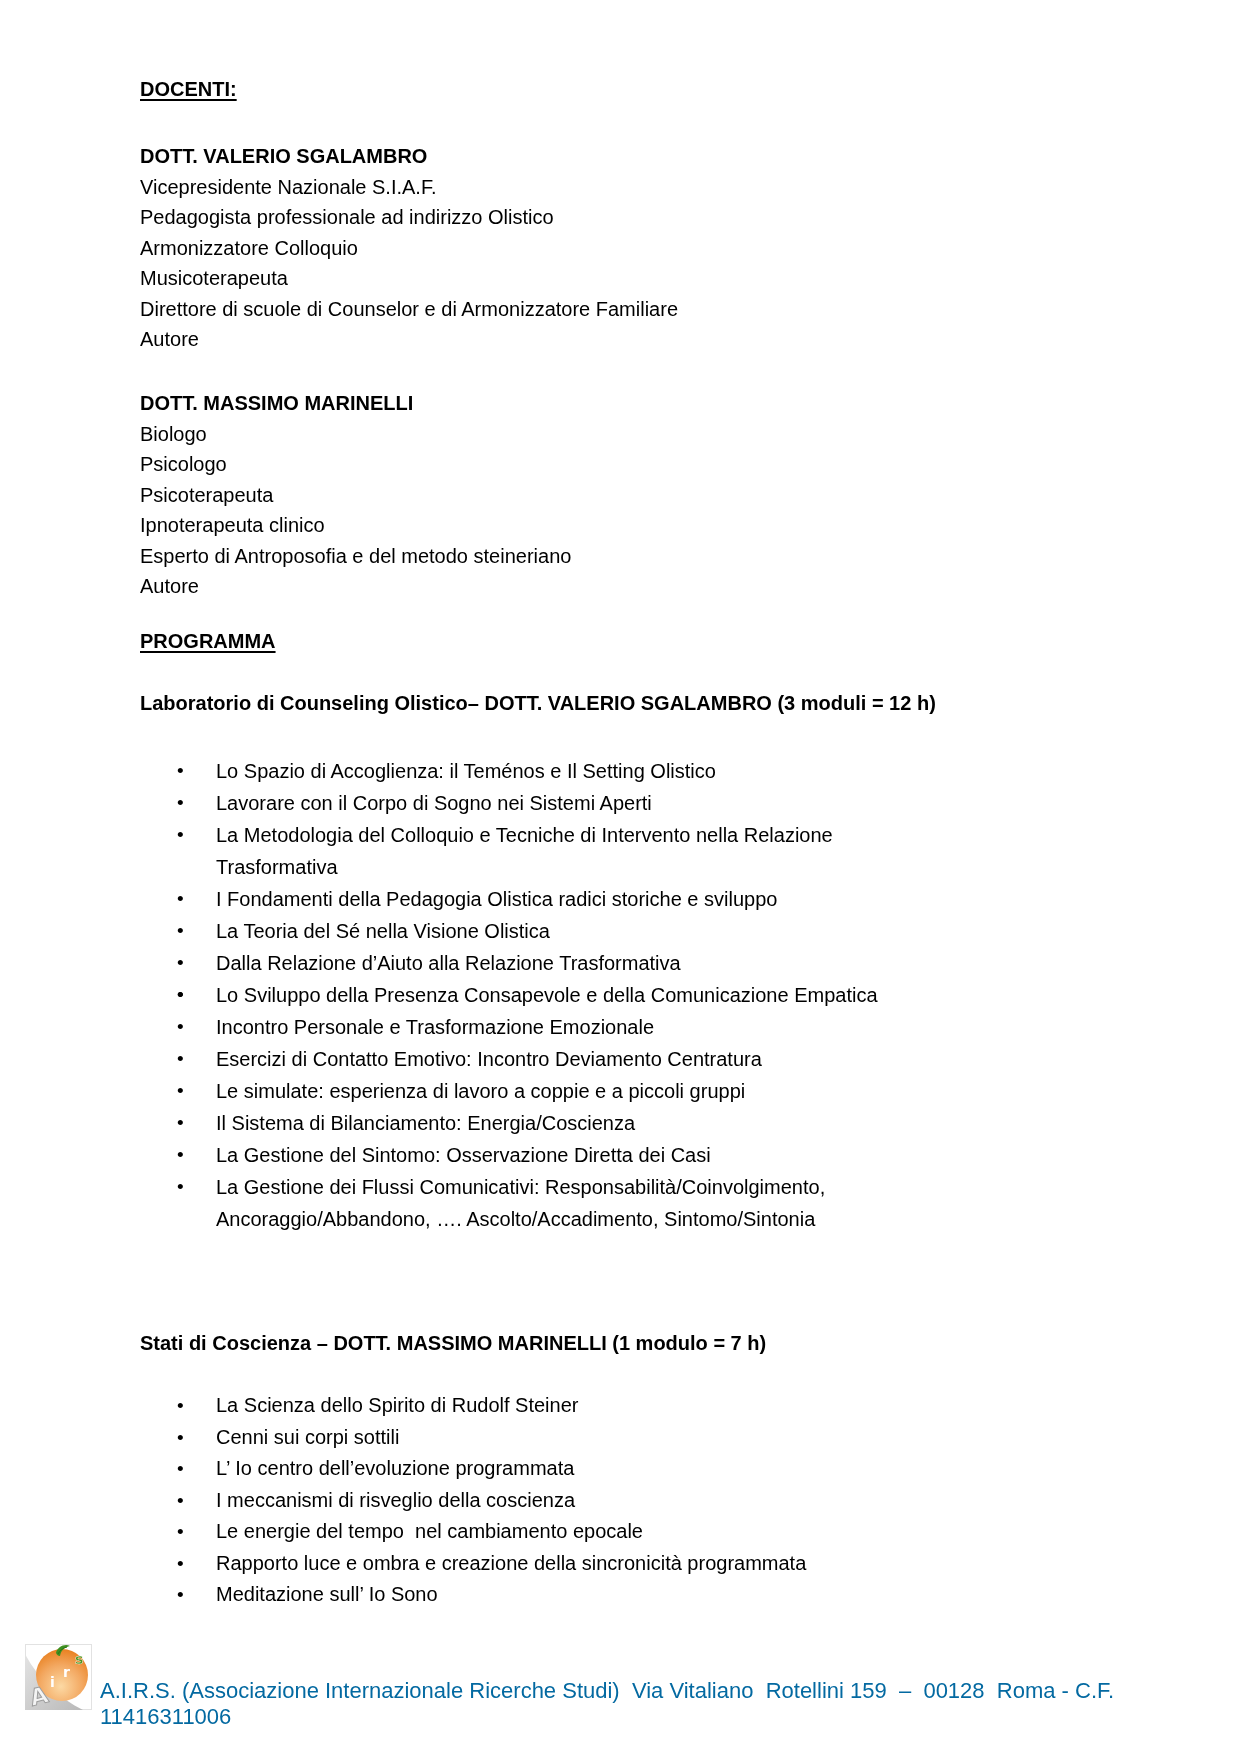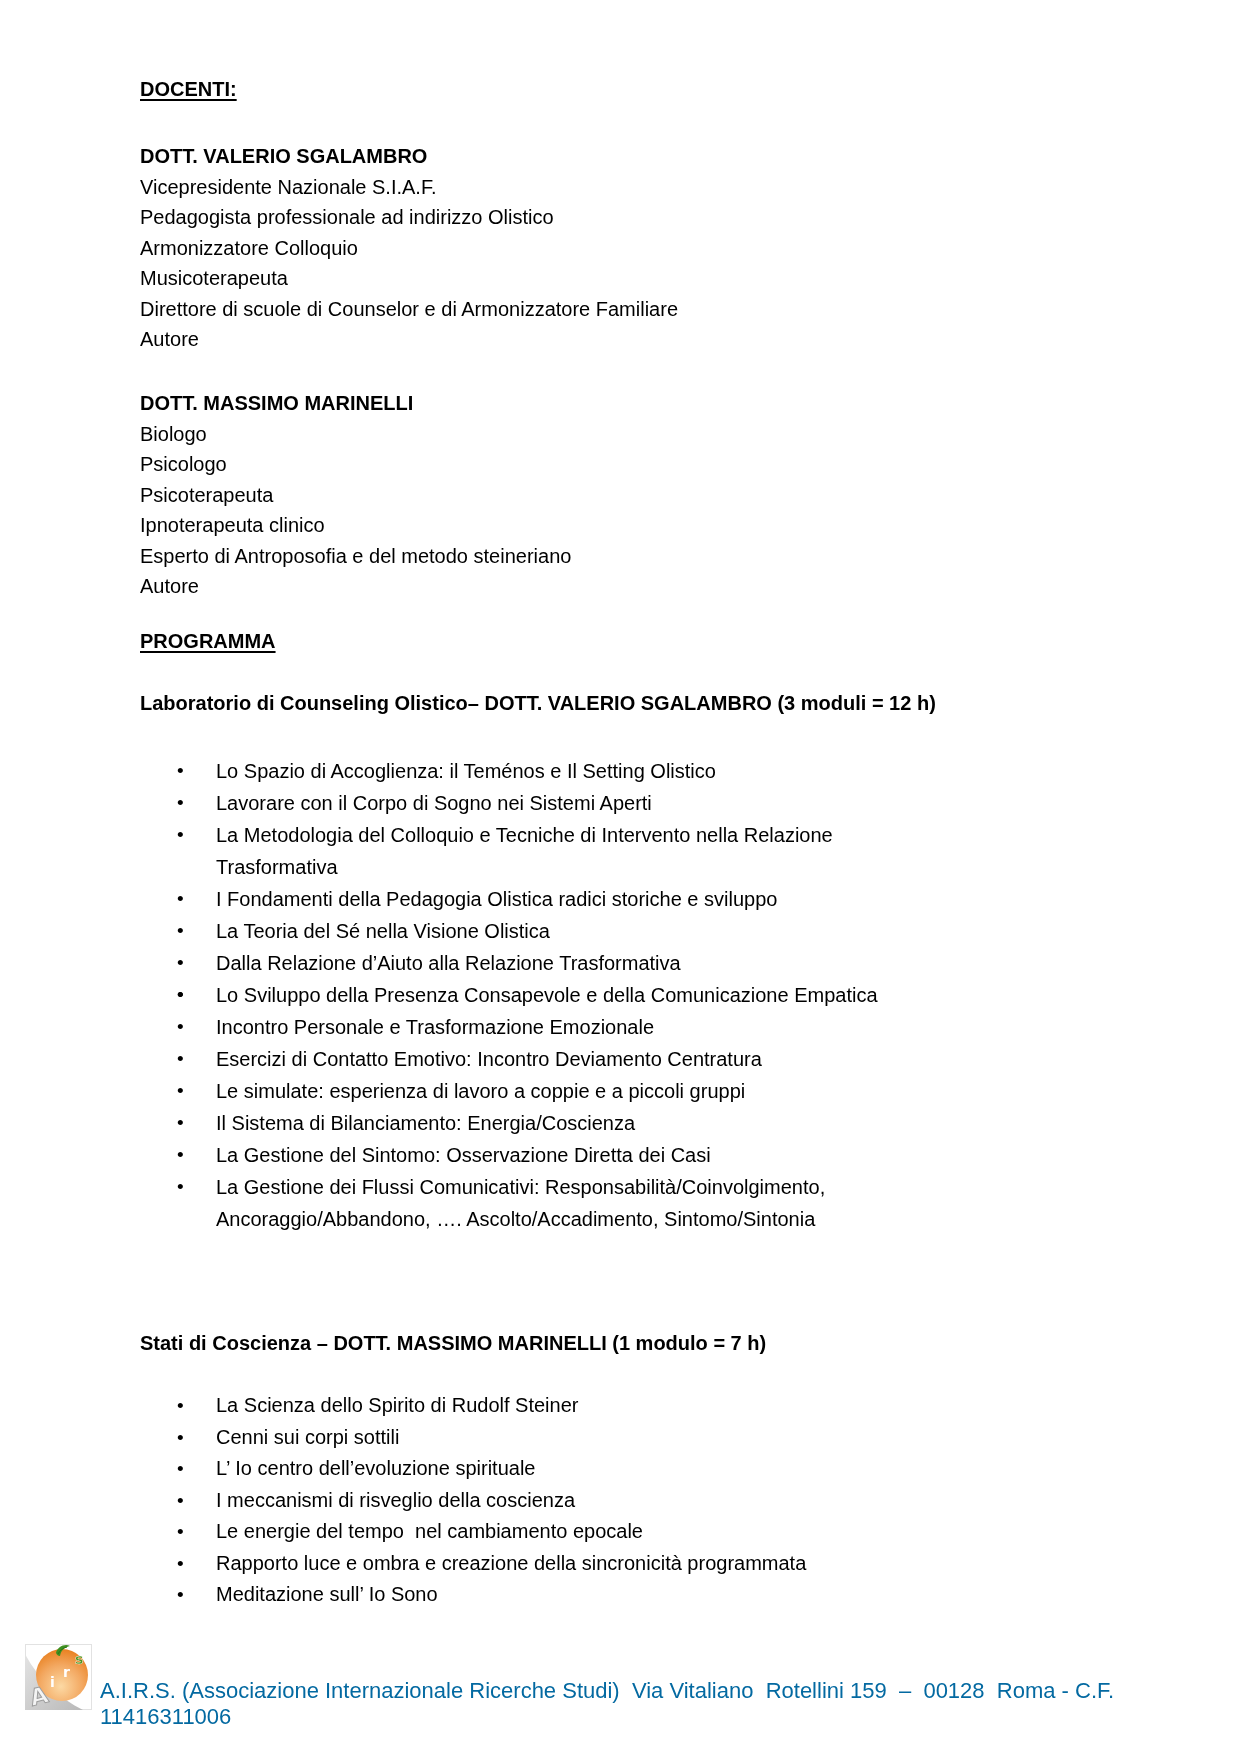--- a/index.html
+++ b/index.html
@@ -125,21 +125,21 @@
     </ul>
 
   <div class="abs sec-title" style="top:1332px"><span class="u">Stati di Coscienza </span><span class="rest">– DOTT. MASSIMO MARINELLI (1 modulo = 7 h)</span></div>
 
   <ul class="abs blist list-2" style="top:1390px">
 
       <li><span class="bullet">•</span><span class="item-text">La Scienza dello Spirito di Rudolf Steiner</span></li>
 
       <li><span class="bullet">•</span><span class="item-text">Cenni sui corpi sottili</span></li>
 
-      <li><span class="bullet">•</span><span class="item-text">L’ Io centro dell’evoluzione spirituale</span></li>
+      <li><span class="bullet">•</span><span class="item-text">L’ Io centro dell’evoluzione programmata</span></li>
 
       <li><span class="bullet">•</span><span class="item-text">I meccanismi di risveglio della coscienza</span></li>
 
       <li><span class="bullet">•</span><span class="item-text">Le energie del tempo  nel cambiamento epocale</span></li>
 
       <li><span class="bullet">•</span><span class="item-text">Rapporto luce e ombra e creazione della sincronicità programmata</span></li>
 
       <li><span class="bullet">•</span><span class="item-text">Meditazione sull’ Io Sono</span></li>
     </ul>
 

